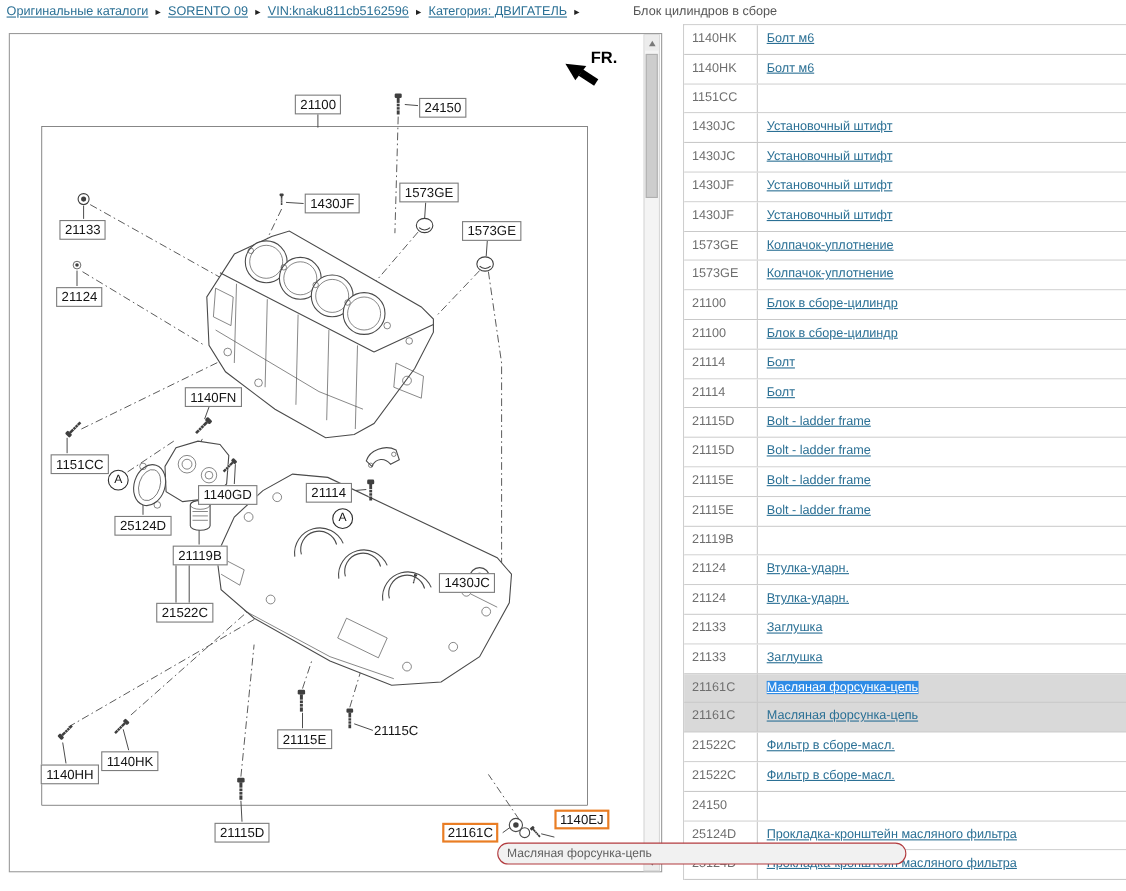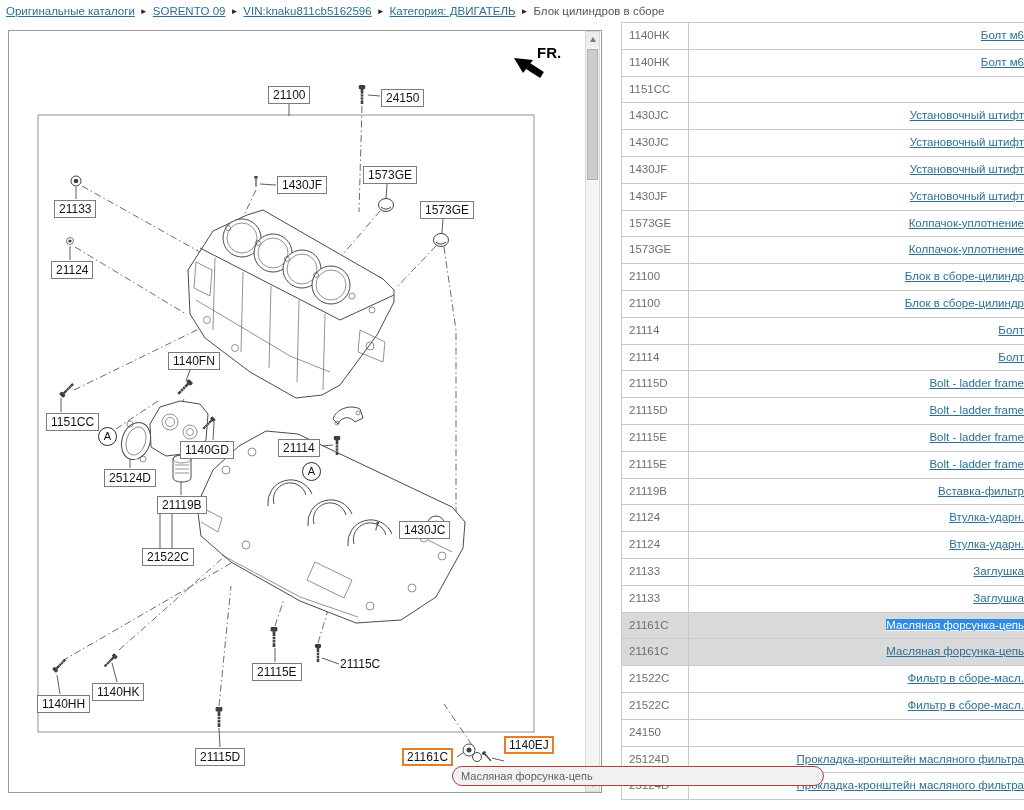--- a/index.html
+++ b/index.html
@@ -8,21 +8,21 @@
   }
   html,body{margin:0;padding:0;background:#fff;}
   #page{position:relative;width:1024px;height:810px;background:#fff;overflow:hidden;
         font-family:"Liberation Sans", sans-serif;}
 
   
   .breadcrumb{position:absolute;left:6px;top:5px;font-size:11.5px;color:#555;
               display:flex;align-items:center;white-space:nowrap;z-index:8;}
   .breadcrumb a{color:var(--link);text-decoration:underline;cursor:pointer;}
   .crumb-sep{color:#222;font-size:8px;margin:0 5px;}
-  .crumb-current{color:#555;}
+  .crumb-current{color:#555;margin-left:42px;}
 
   
   .diagram-panel{position:absolute;left:8px;top:30px;width:594px;height:763px;
                  border:1px solid #9b9b9b;background:#fff;box-sizing:border-box;z-index:1;}
   svg.art{position:absolute;left:8px;top:30px;z-index:3;}
   .ln{stroke:#4a4a4a;fill:none;stroke-width:1;}
   .fw{fill:#fff;stroke:#4a4a4a;stroke-width:1;}
   .thin{stroke:#4a4a4a;fill:none;stroke-width:0.6;}
   .dash{stroke:#5a5a5a;fill:none;stroke-width:0.9;stroke-dasharray:7 3 1.5 3;}
   .ldr{stroke:#4a4a4a;fill:none;stroke-width:0.9;}
@@ -49,21 +49,21 @@
   .vs-thumb{position:absolute;left:1px;top:17px;width:11px;height:131px;background:#cdcdcd;
             border:1px solid #b0b0b0;box-sizing:border-box;cursor:pointer;}
 
   
   .parts-table{position:absolute;left:621px;top:22px;right:0;font-size:11.5px;z-index:2;
                border-top:1px solid #c9c9c9;border-left:1px solid #c9c9c9;}
   .trow{display:flex;height:26.8px;box-sizing:border-box;border-bottom:1px solid #c9c9c9;background:#fff;}
   .trow.hl{background:var(--hlrow);}
   .tcode{flex:0 0 67px;width:67px;padding:6px 0 0 7px;color:#6e6e6e;
          border-right:1px solid #c9c9c9;box-sizing:border-box;}
-  .tname{flex:1;padding:6px 0 0 8px;white-space:nowrap;overflow:hidden;text-align:right;}
+  .tname{flex:1;padding:6px 0 0 8px;white-space:nowrap;overflow:hidden;}
   .tlink{color:var(--link);text-decoration:underline;cursor:pointer;}
   .tlink.sel{background:var(--selection);color:#fff;}
 
   
   .tooltip{position:absolute;left:452px;top:766px;width:372px;height:20px;box-sizing:border-box;
            background:#f1f1f1;border:1px solid var(--tt);border-radius:10px;font-size:11px;
            color:#606060;line-height:18px;padding-left:8px;z-index:50;white-space:nowrap;}
 </style>
 </head>
 <body>
@@ -367,23 +367,20 @@
 
       <div class="trow">
         <div class="tcode">21115E</div>
         <div class="tname">
           <a class="tlink">Bolt - ladder frame</a>
         </div>
       </div>
 
       <div class="trow">
         <div class="tcode">21119B</div>
-        <div class="tname">
-          <a class="tlink">Вставка-фильтр</a>
-        </div>
       </div>
 
       <div class="trow">
         <div class="tcode">21124</div>
         <div class="tname">
           <a class="tlink">Втулка-ударн.</a>
         </div>
       </div>
 
       <div class="trow">

